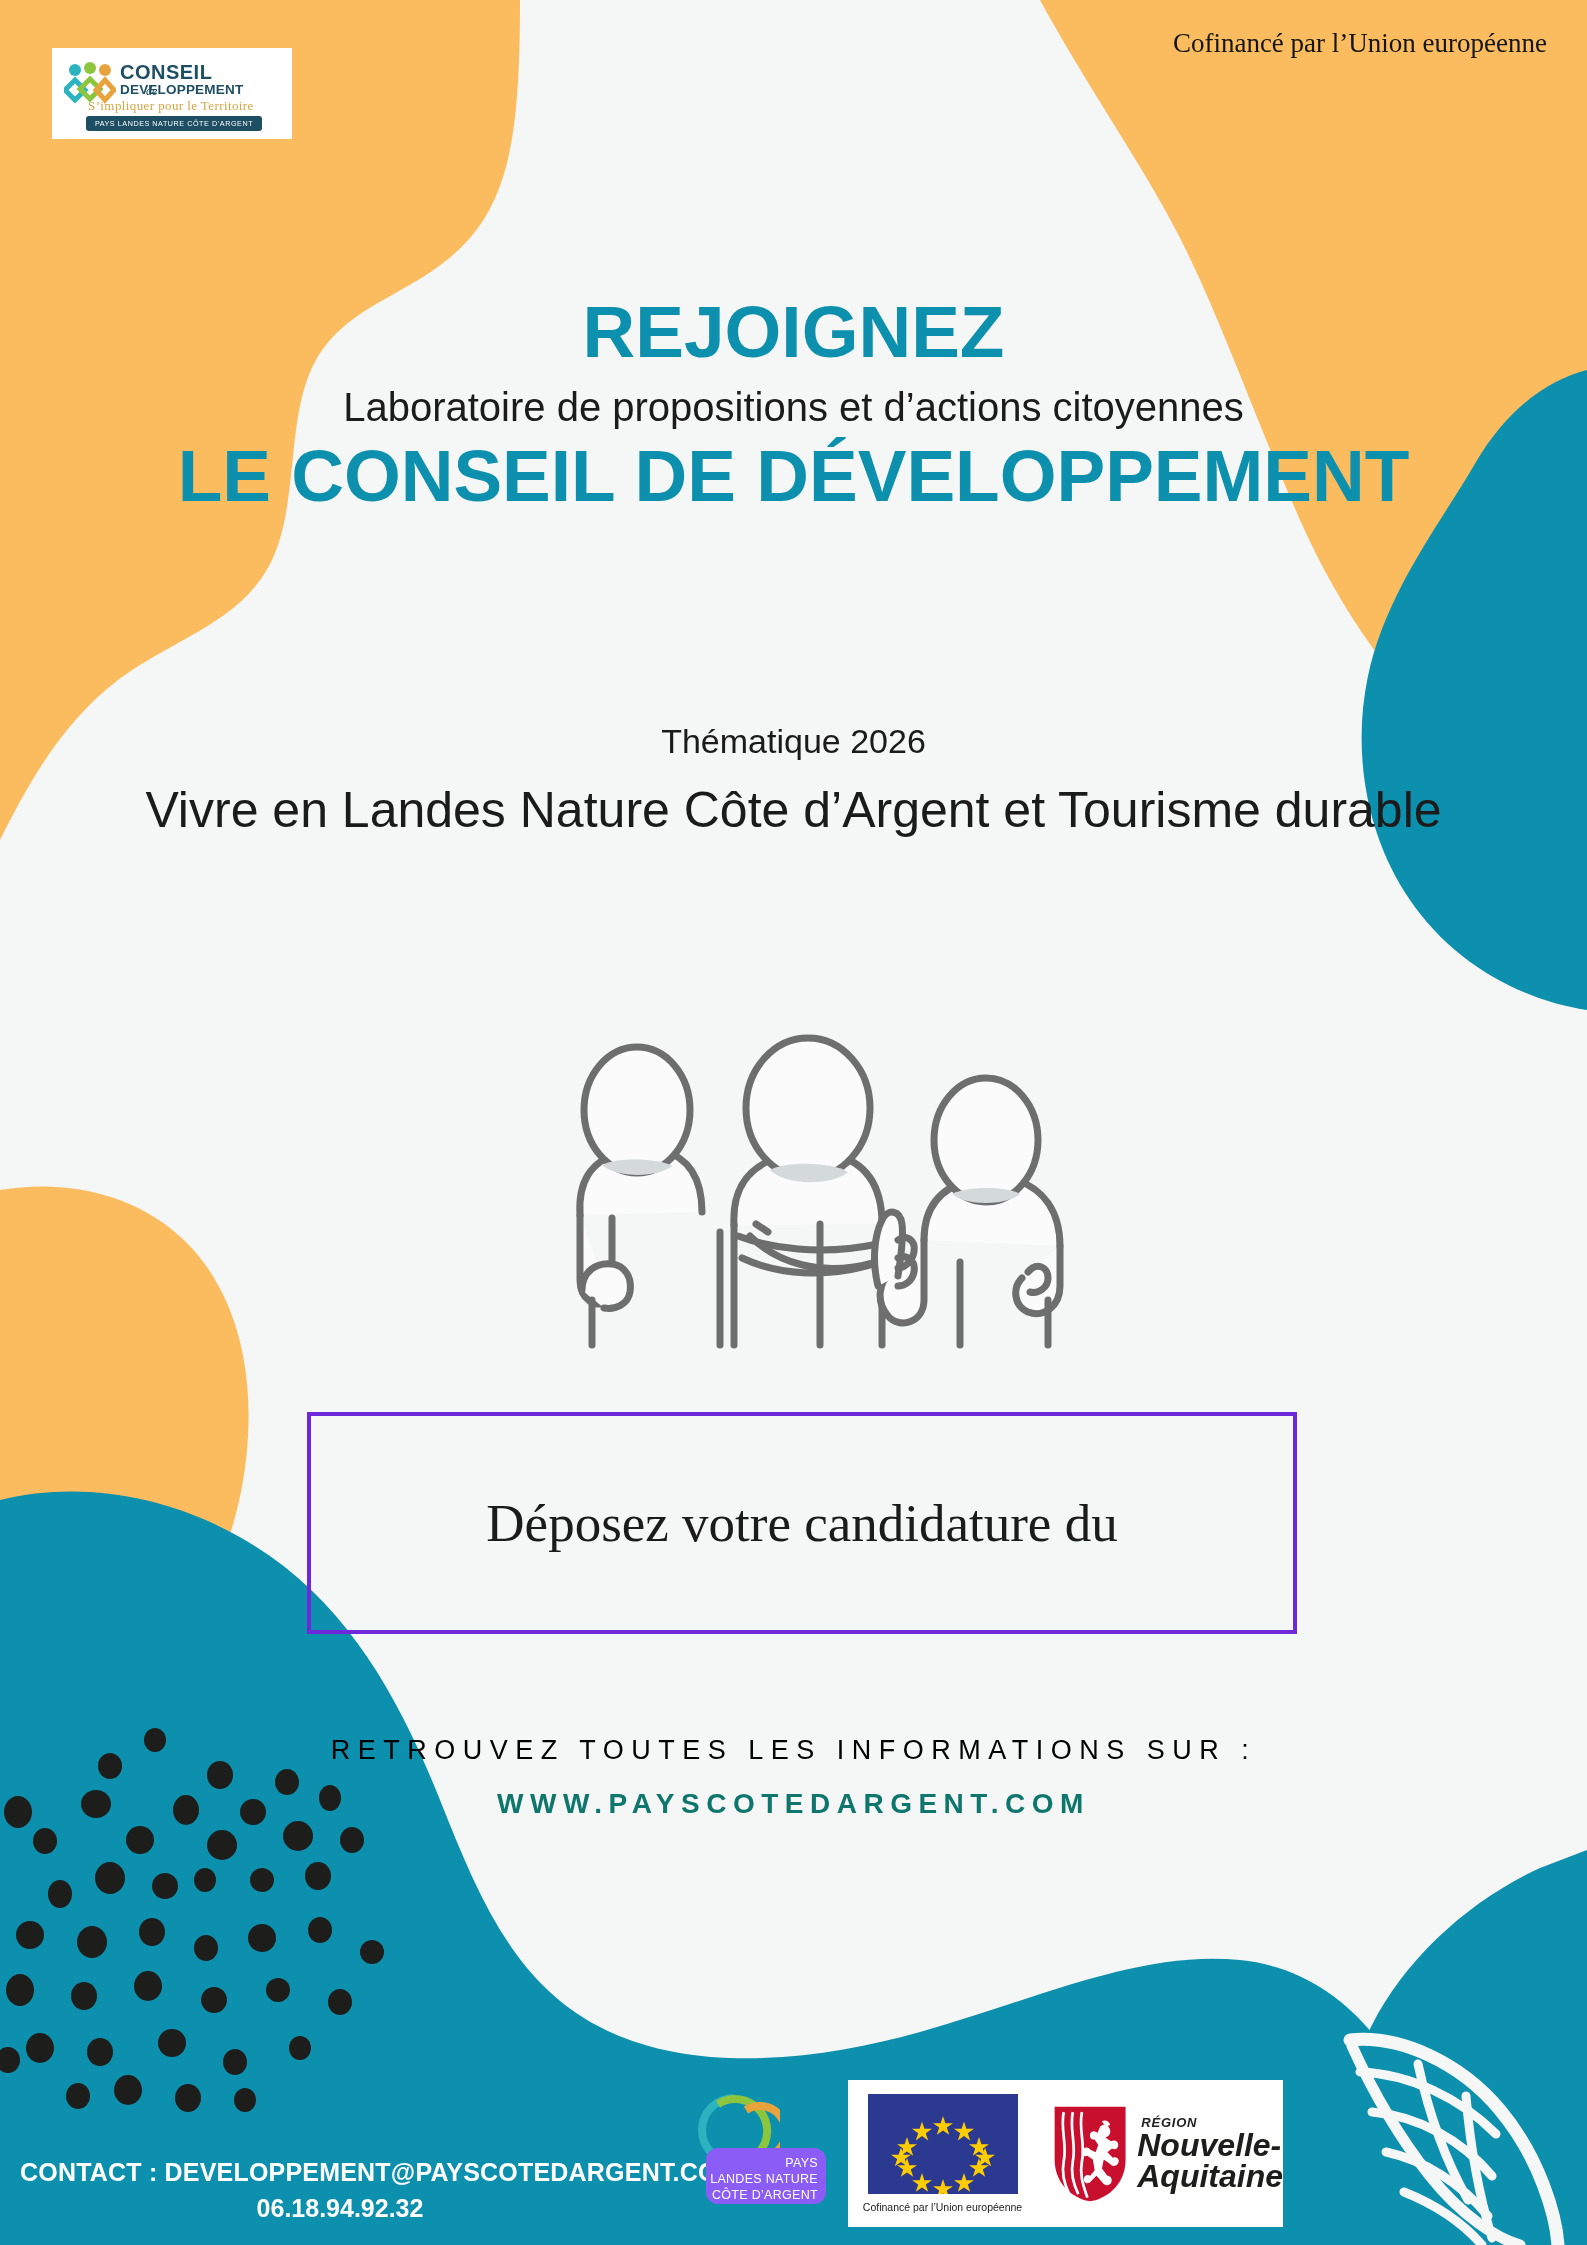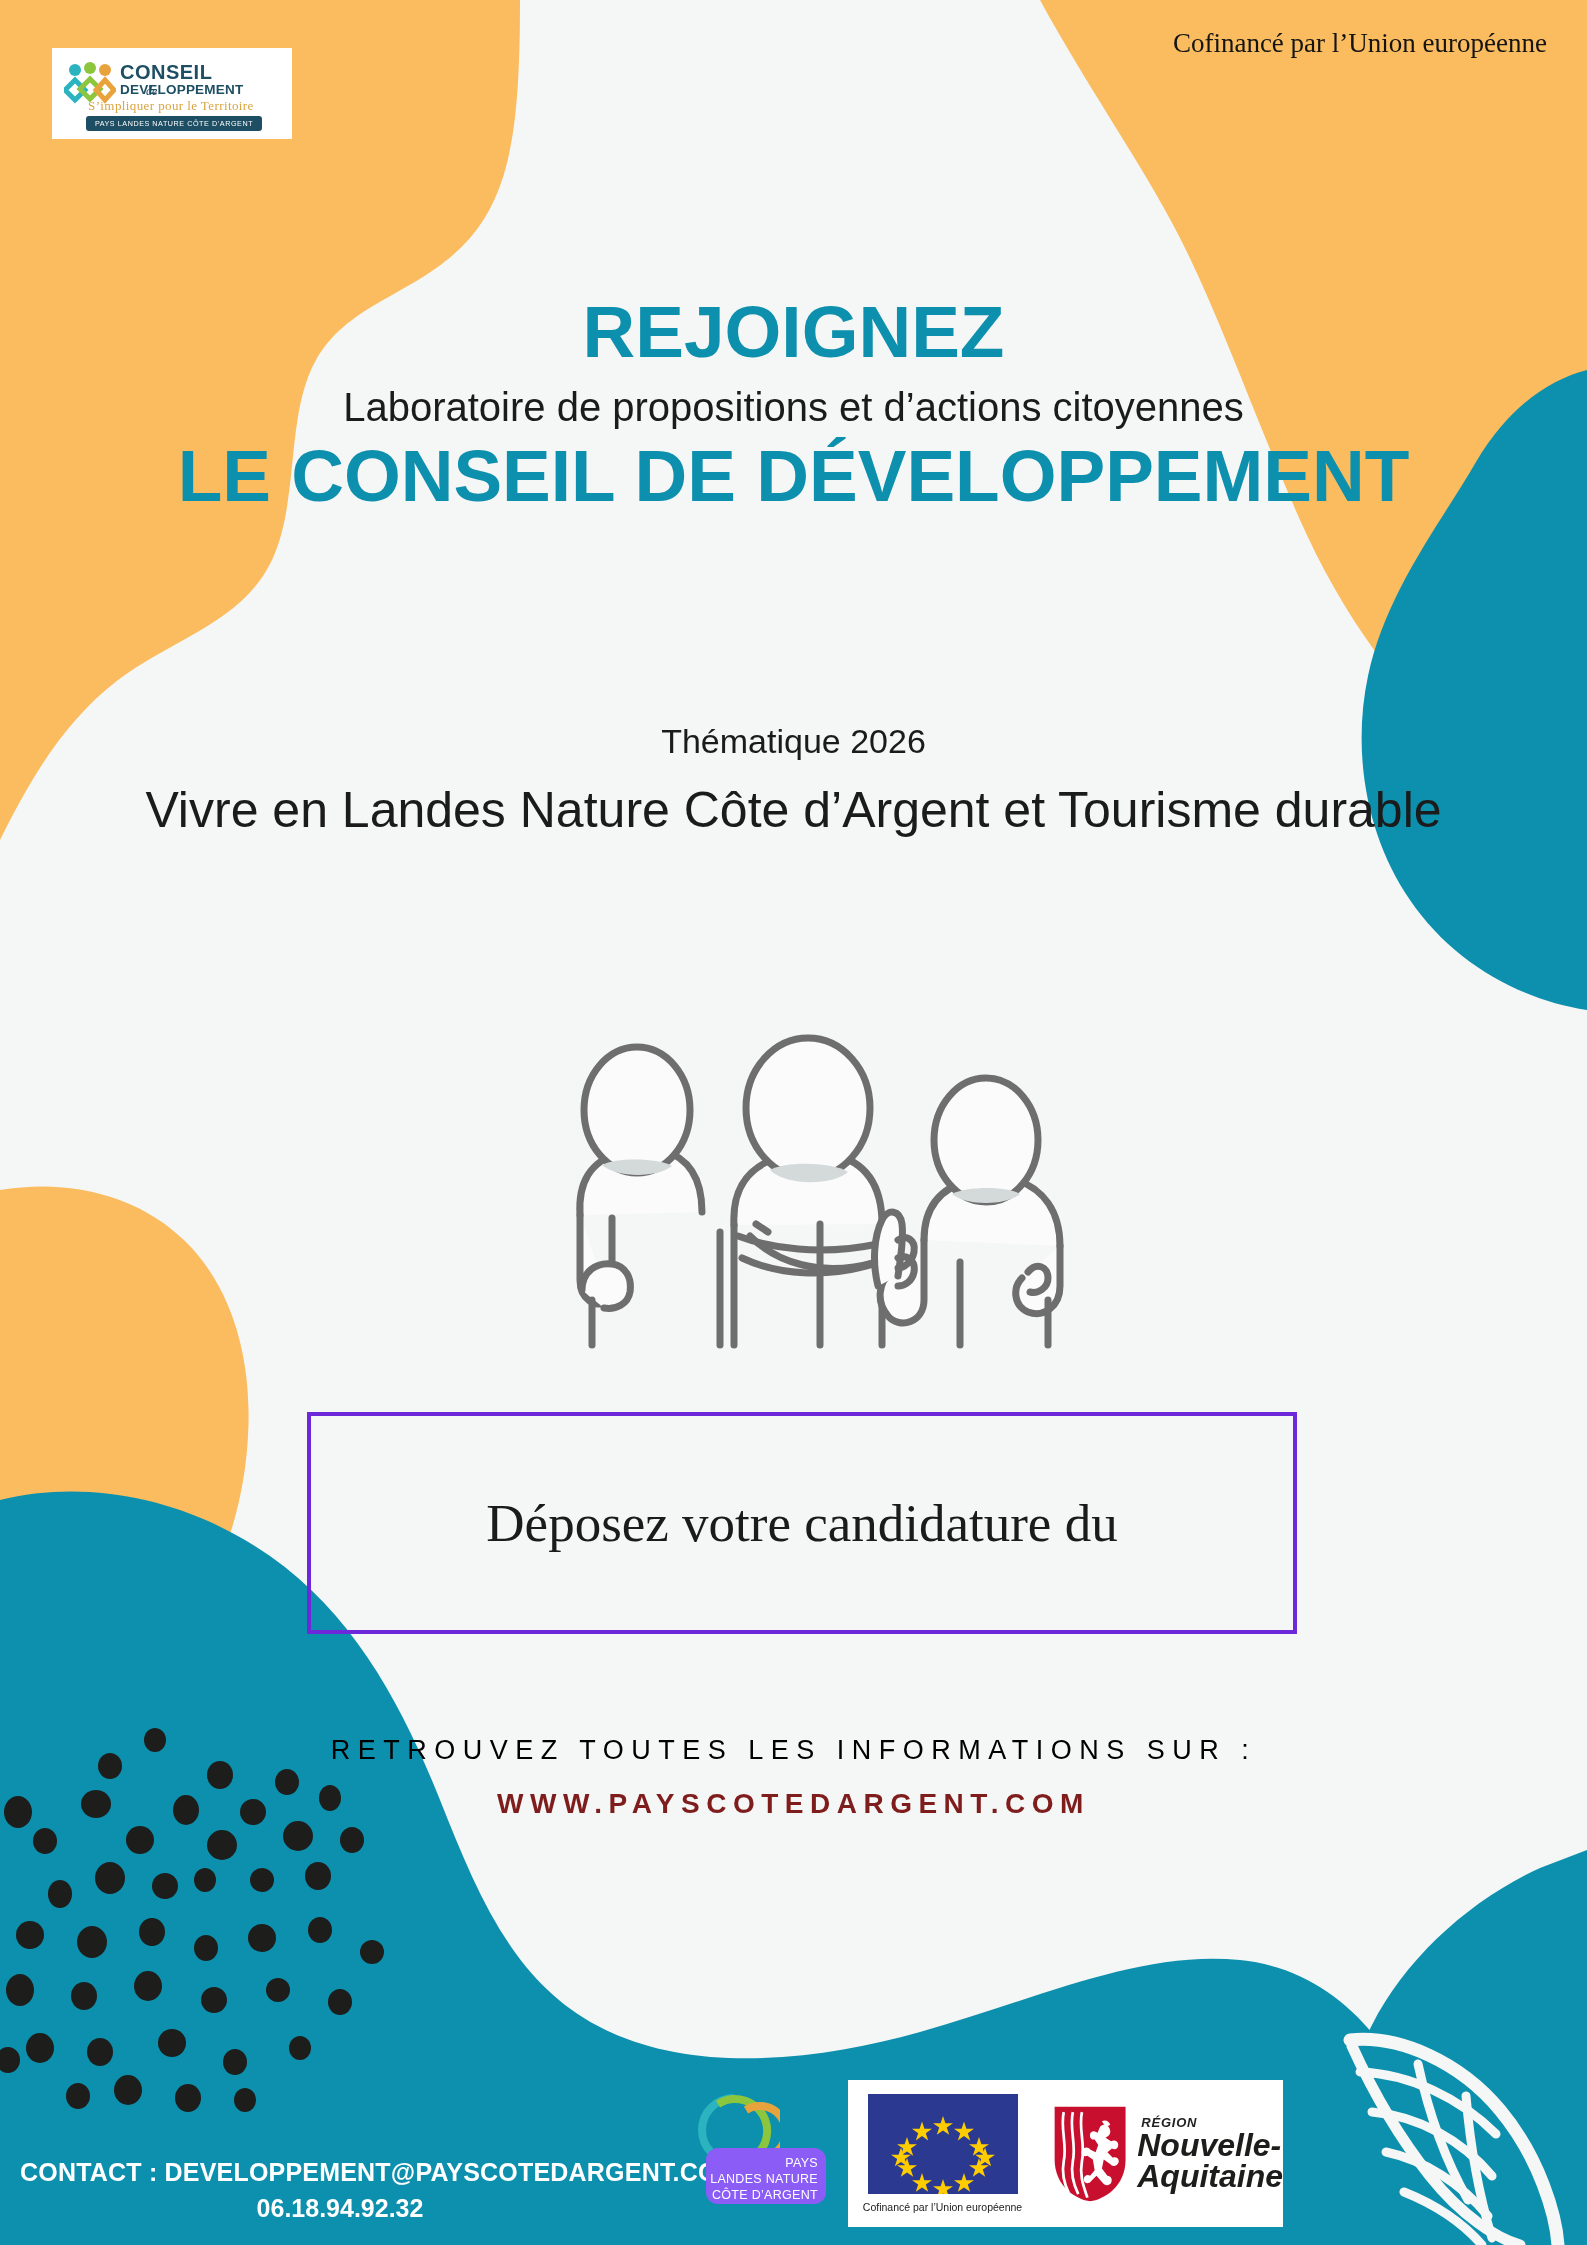--- a/index.html
+++ b/index.html
@@ -219,21 +219,21 @@
     font-size: 27px;
     letter-spacing: 7.5px;
     color: #000000;
   }
   #info-url {
     margin-top: 22px;
     font-family: "Liberation Sans", sans-serif;
     font-weight: 700;
     font-size: 28px;
     letter-spacing: 6.5px;
-    color: #7f1d1d;
+    color: #0f766e;
   }
 
   
   #contact-block {
     position: absolute;
     left: 20px;
     top: 2158px;
     width: 640px;
     text-align: center;
     color: #ffffff;

